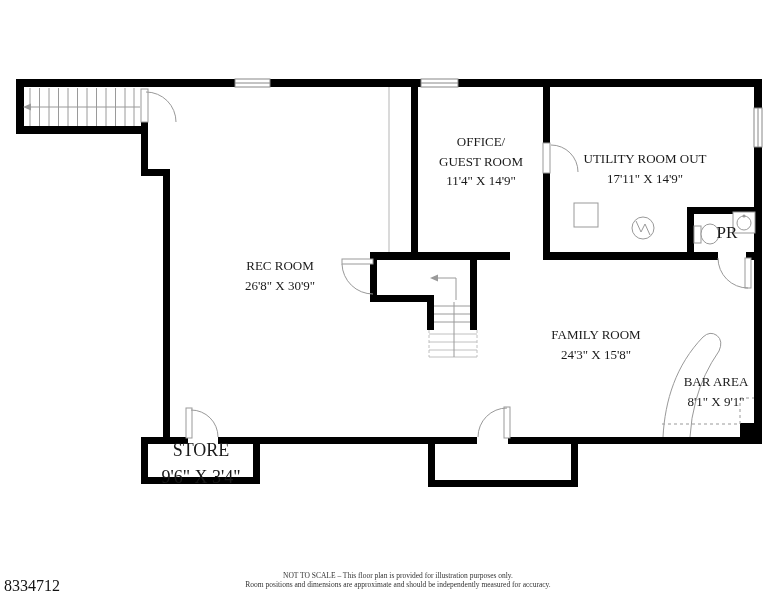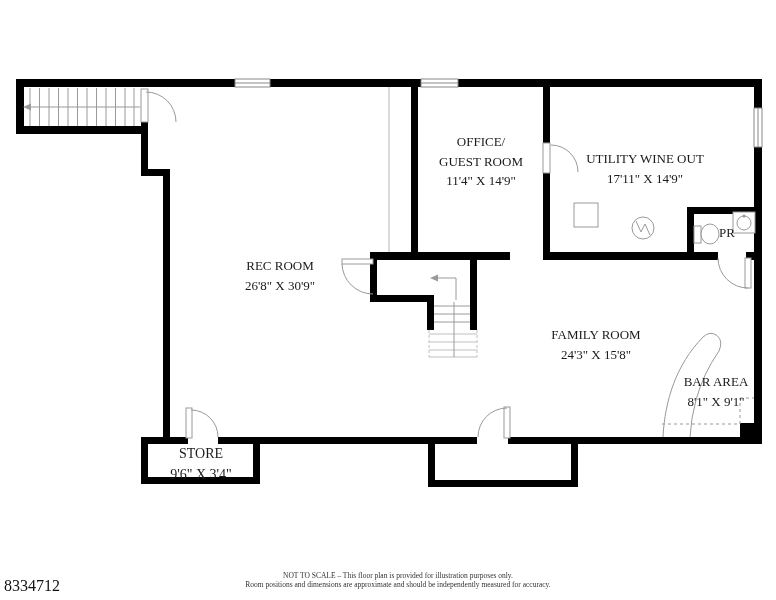--- a/index.html
+++ b/index.html
@@ -7,23 +7,23 @@
     position:relative;width:776px;height:600px;background:#ffffff;
     font-family:Liberation Serif, serif;overflow:hidden;padding-left:20px;
   }
   #plan-svg{position:absolute;left:0;top:0;}
   .room-label{
     position:absolute;transform:translate(-50%,-50%);
     text-align:center;color:#1a1a1a;font-size:13px;line-height:1.5;
   }
   .room-name{white-space:pre-line;}
   .room-dims{white-space:nowrap;}
-  .label-sm{font-size:14px;}
+  .label-sm{font-size:18px;}
   #pr-label{position:absolute;transform:translate(-50%,-50%);
-    color:#1a1a1a;font-size:13px;}
+    color:#1a1a1a;font-size:17px;}
   #mls-number{
     position:absolute;left:4px;top:577px;color:#111;font-size:16px;
   }
   #disclaimer{
     position:absolute;left:0;right:0;top:571px;text-align:center;
     color:#333;font-size:7.5px;line-height:1.2;
   }
 </style>
 </head>
 <body>
@@ -151,21 +151,21 @@
     </g>
   </svg>
 
   <div class="room-label" style="left:481px;top:161px">
     <div class="room-name">OFFICE/
 GUEST ROOM</div>
     <div class="room-dims">11'4" X 14'9"</div>
   </div>
 
   <div class="room-label" style="left:645px;top:168px">
-    <div class="room-name">UTILITY WINE OUT</div>
+    <div class="room-name">UTILITY ROOM OUT</div>
     <div class="room-dims">17'11" X 14'9"</div>
   </div>
 
   <div id="pr-label" style="left:727px;top:233px">PR</div>
 
   <div class="room-label" style="left:280px;top:275px">
     <div class="room-name">REC ROOM</div>
     <div class="room-dims">26'8" X 30'9"</div>
   </div>
 

